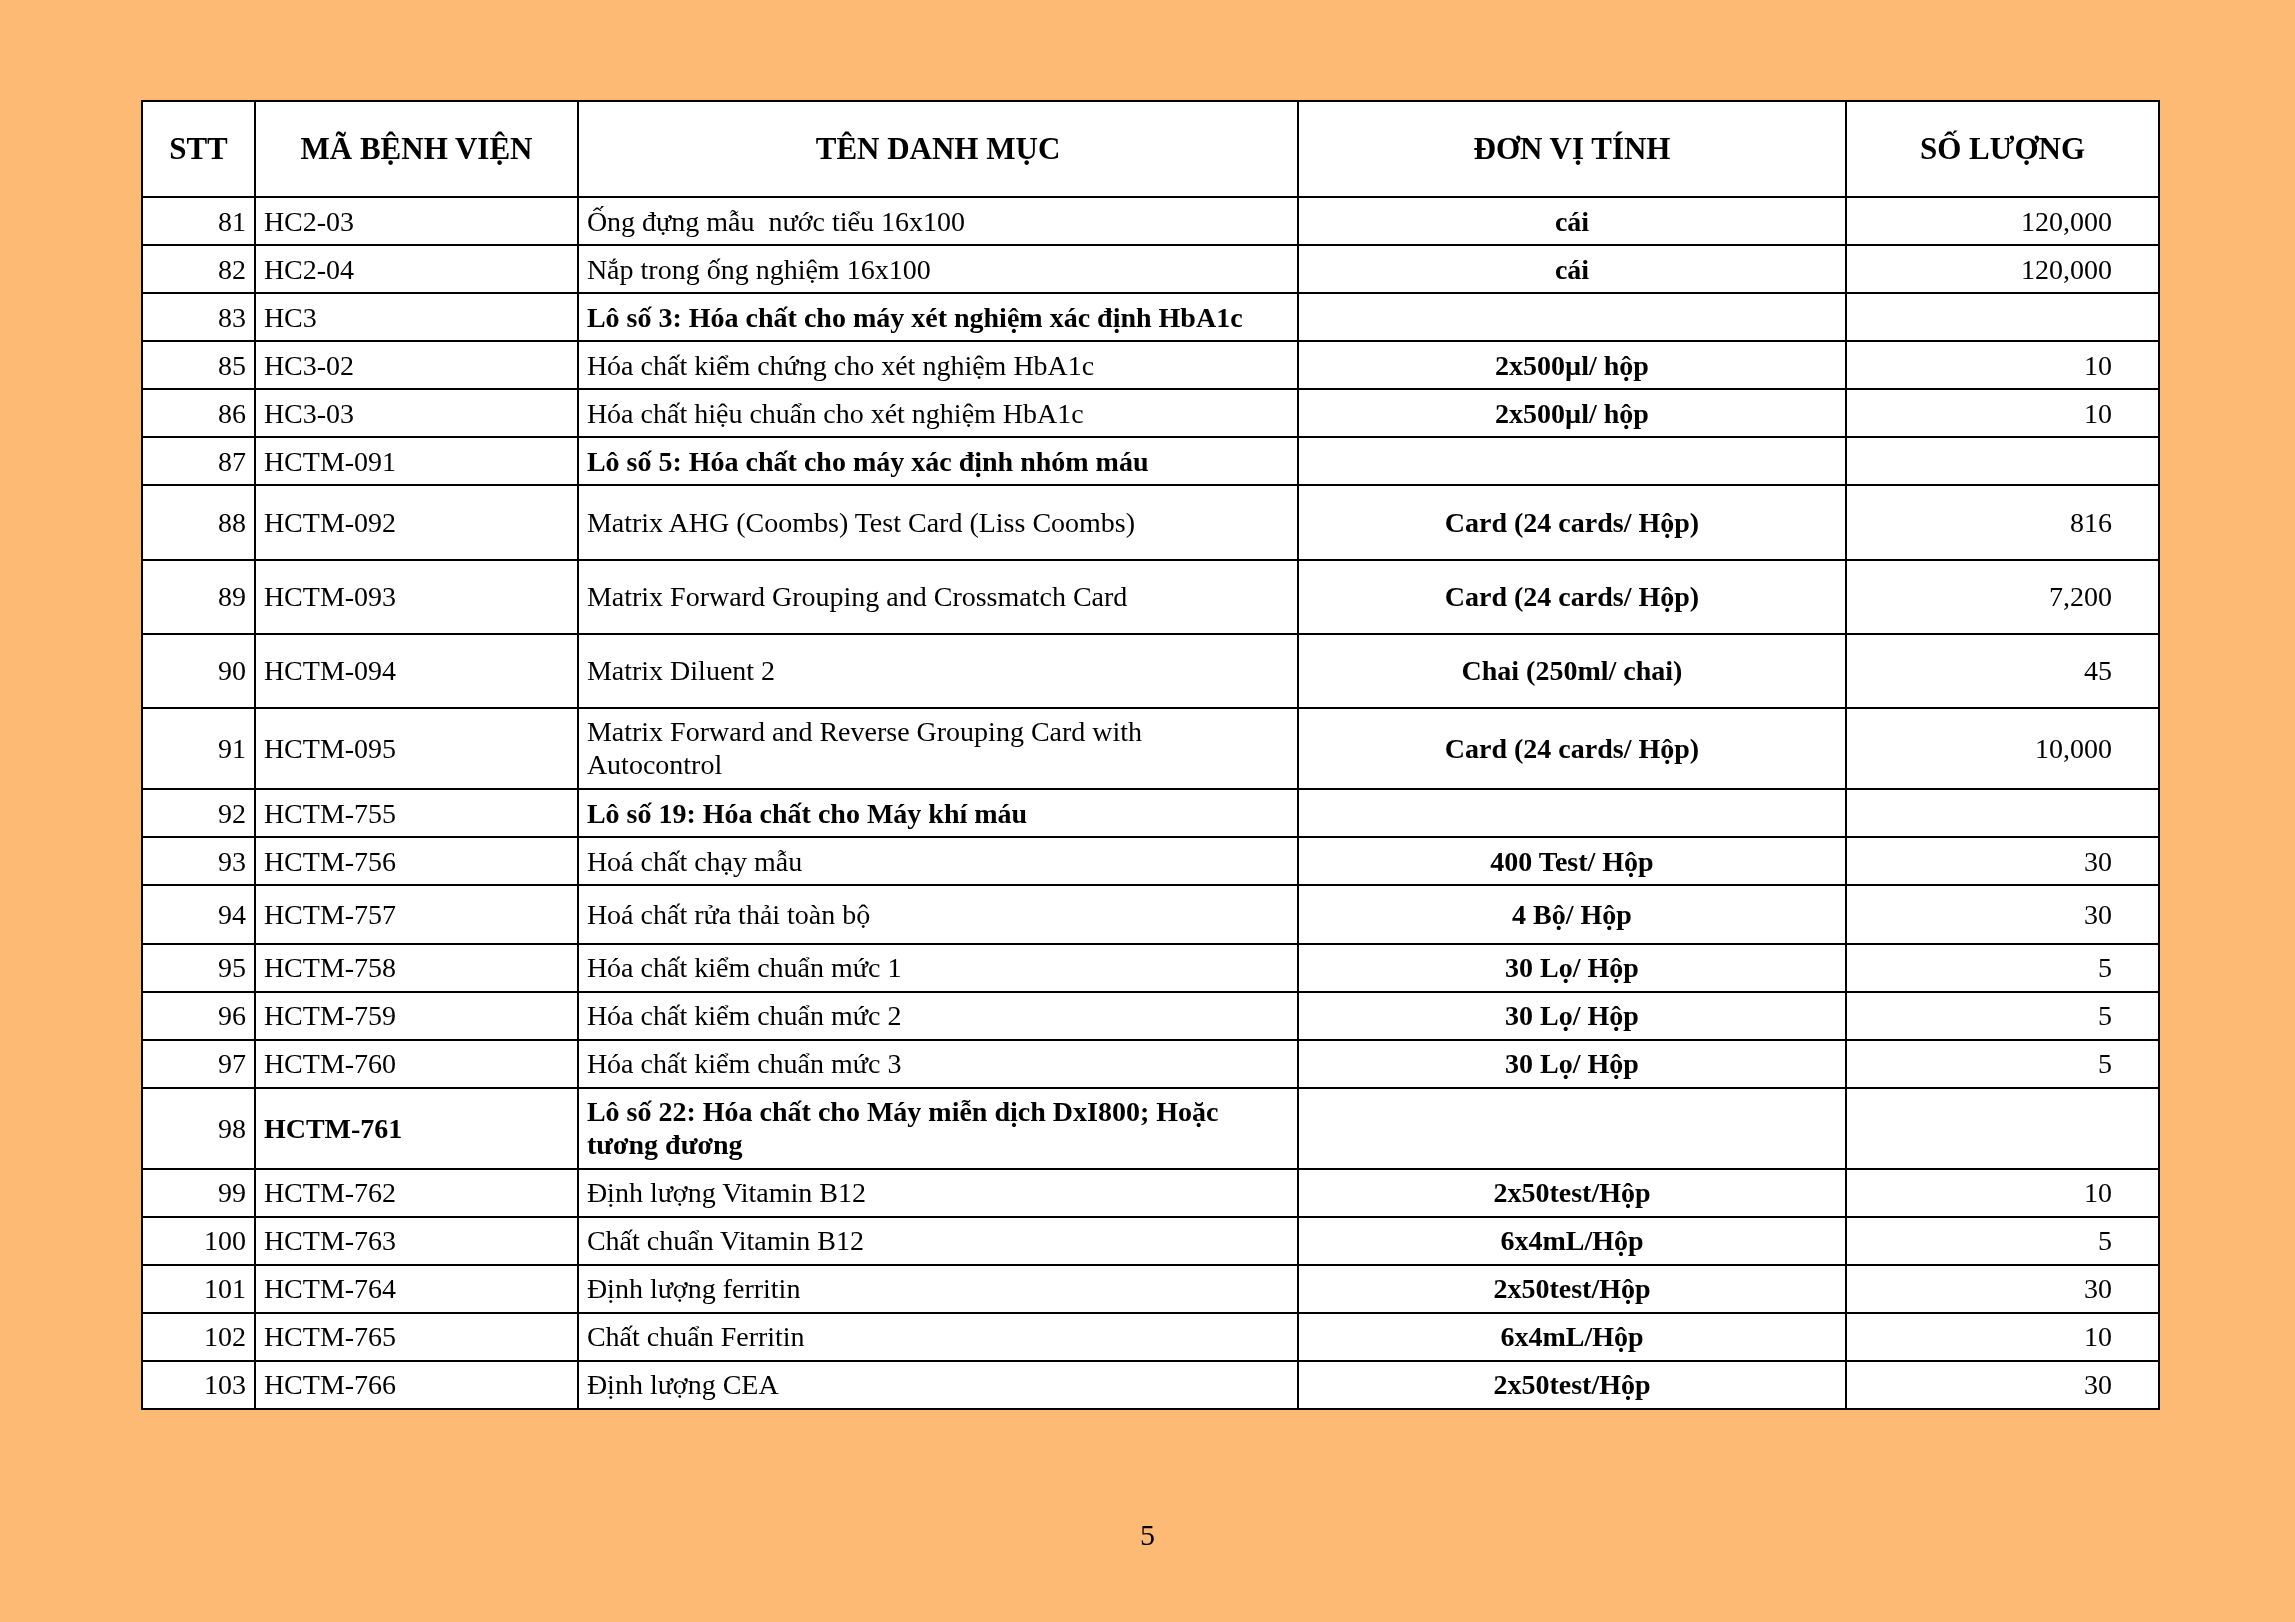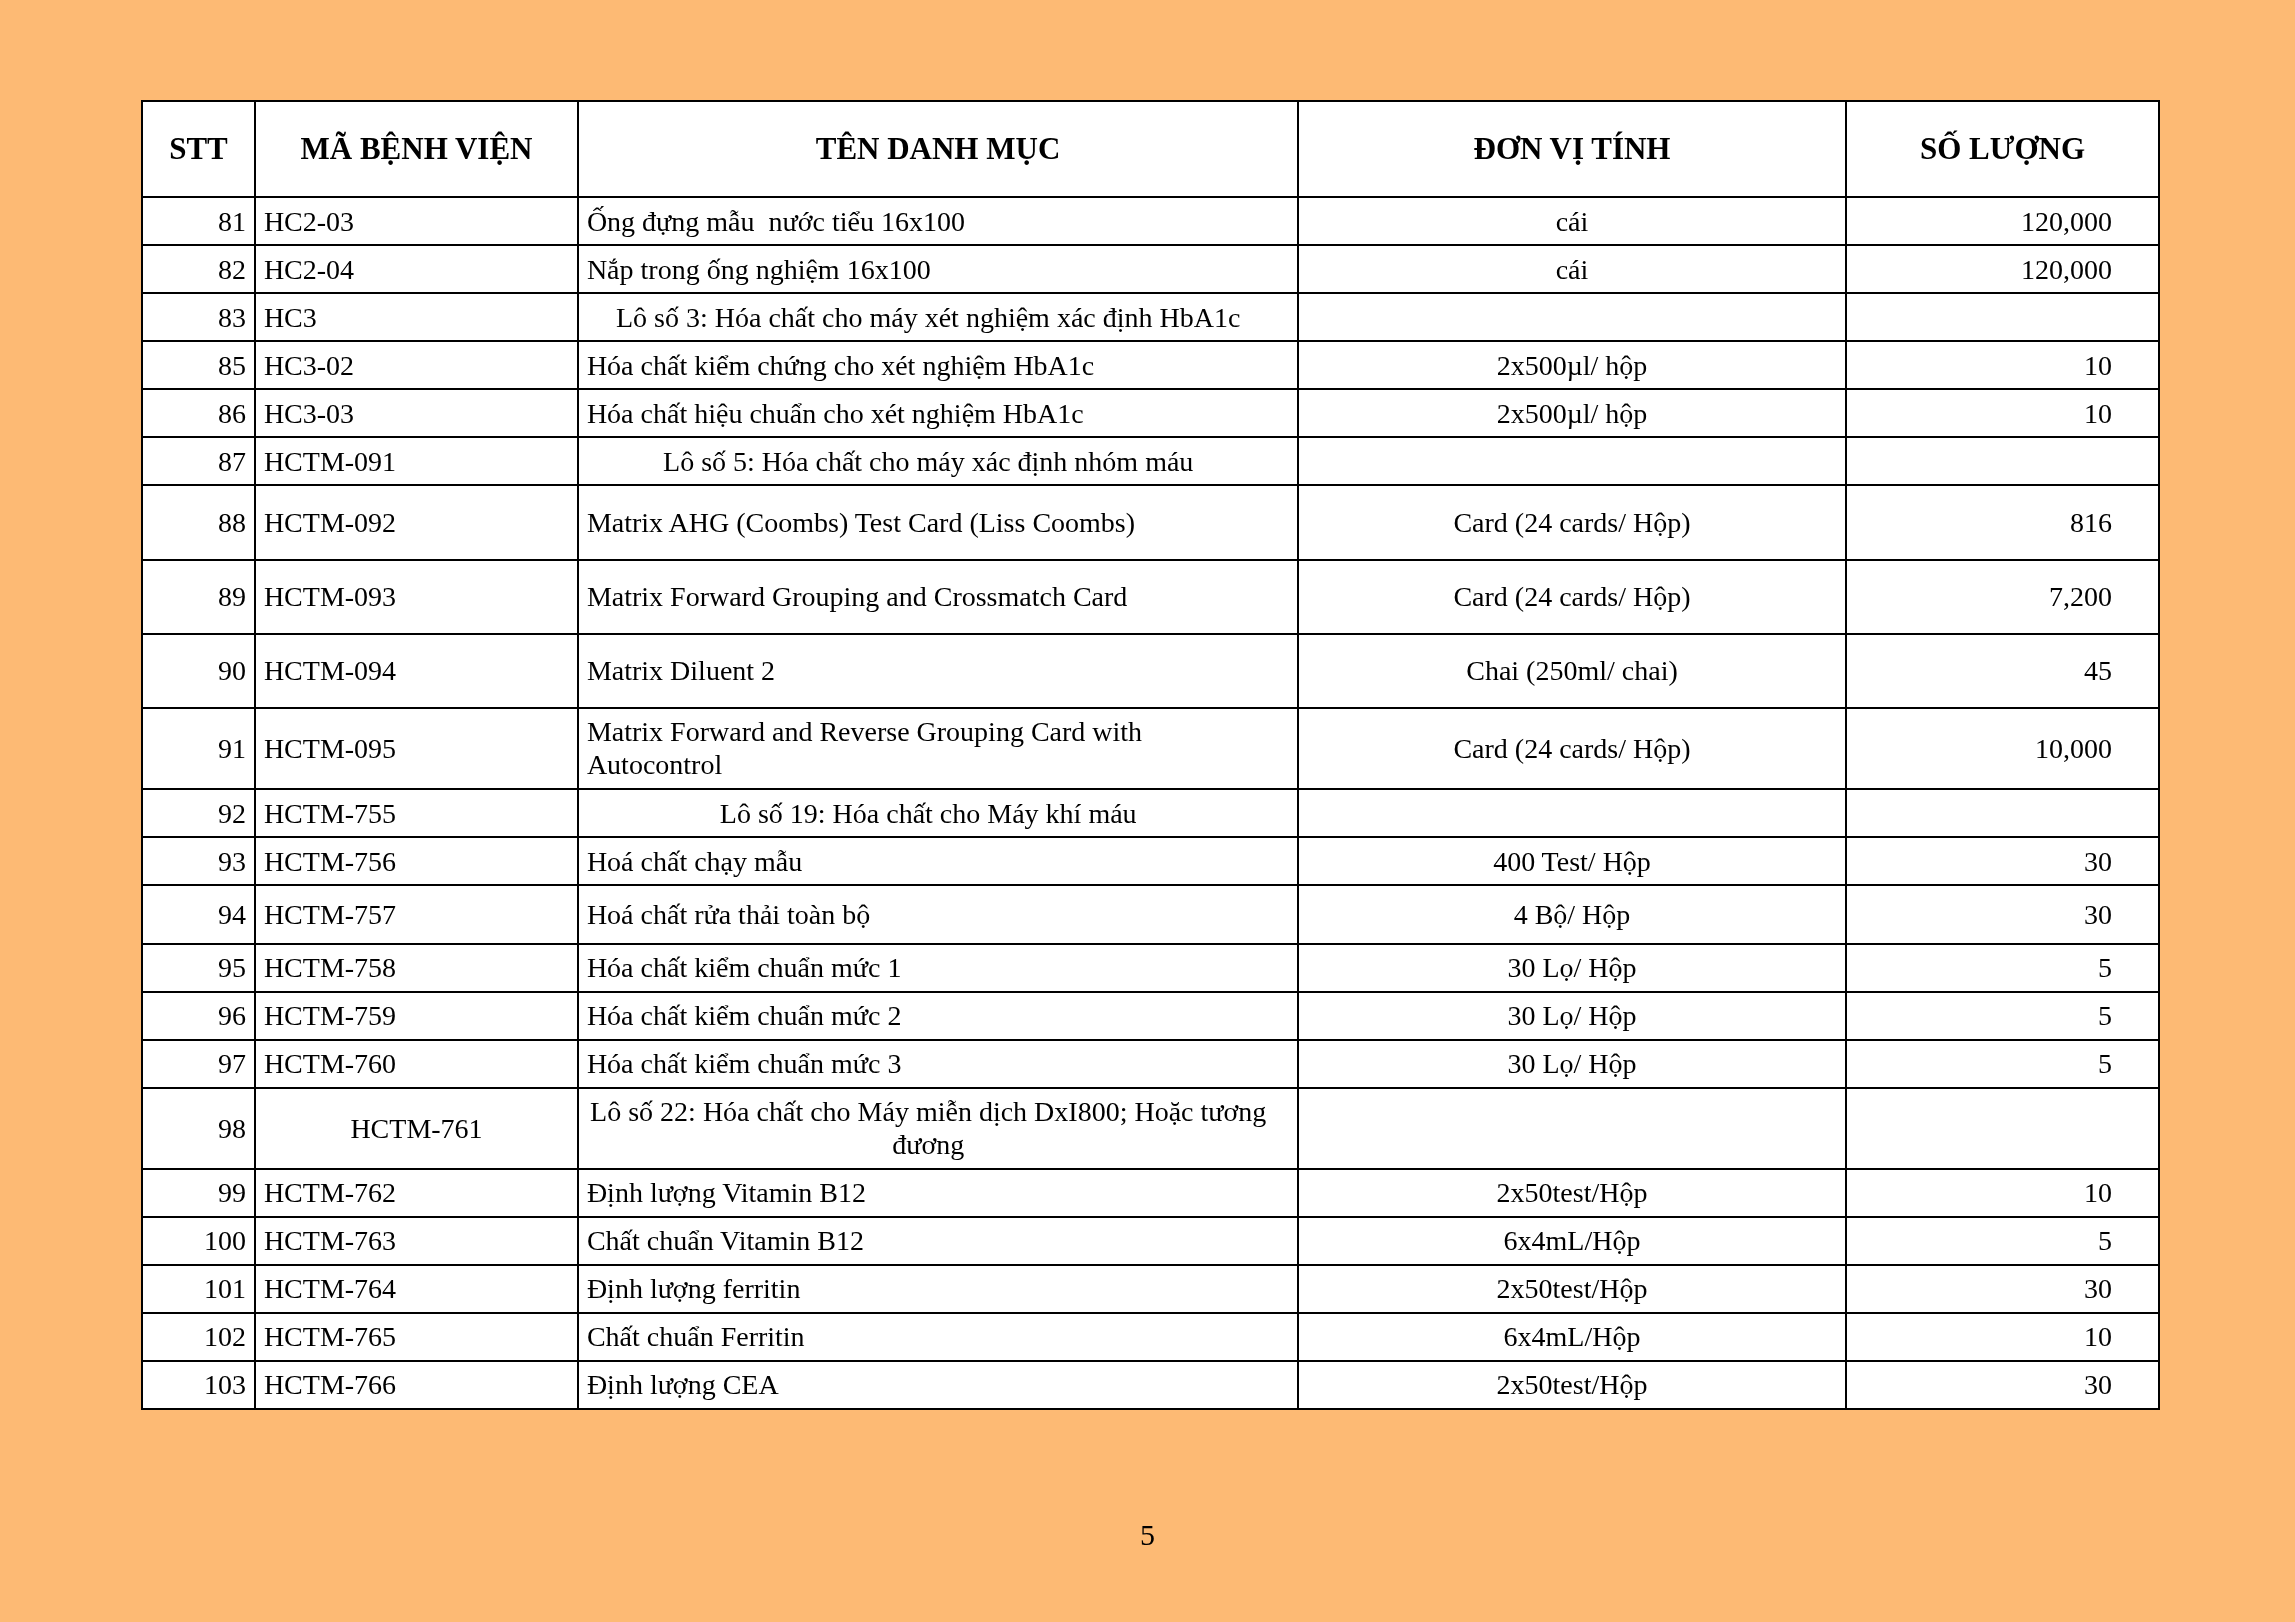--- a/index.html
+++ b/index.html
@@ -34,23 +34,23 @@
     line-height: 1.1;
   }
   tbody td {
     font-size: 28px;
     line-height: 1.18;
     padding: 6.5px 7.9px;
   }
   td.col-stt { text-align: right; }
   td.col-ma  { text-align: left; padding-left: 7.9px; margin-top: 24px; }
   td.col-ten { text-align: left; padding-left: 7.9px; padding-right: 27.5px; white-space: pre-wrap; }
-  td.col-dvt { text-align: center; }
+  td.col-dvt { text-align: center; font-weight: bold; }
   td.col-sl  { text-align: right; padding-right: 46px; }
-  td.bold    { font-weight: normal; text-align: center; }
+  td.bold    { font-weight: bold; }
 
   
   tbody tr:nth-child(7) td,
   tbody tr:nth-child(8) td,
   tbody tr:nth-child(9) td { padding-top: 19.6px; padding-bottom: 19.6px; }
   
   tbody tr:nth-child(13) td { padding-top: 11.8px; padding-bottom: 11.8px; }
 
   .page-number {
     position: absolute;

